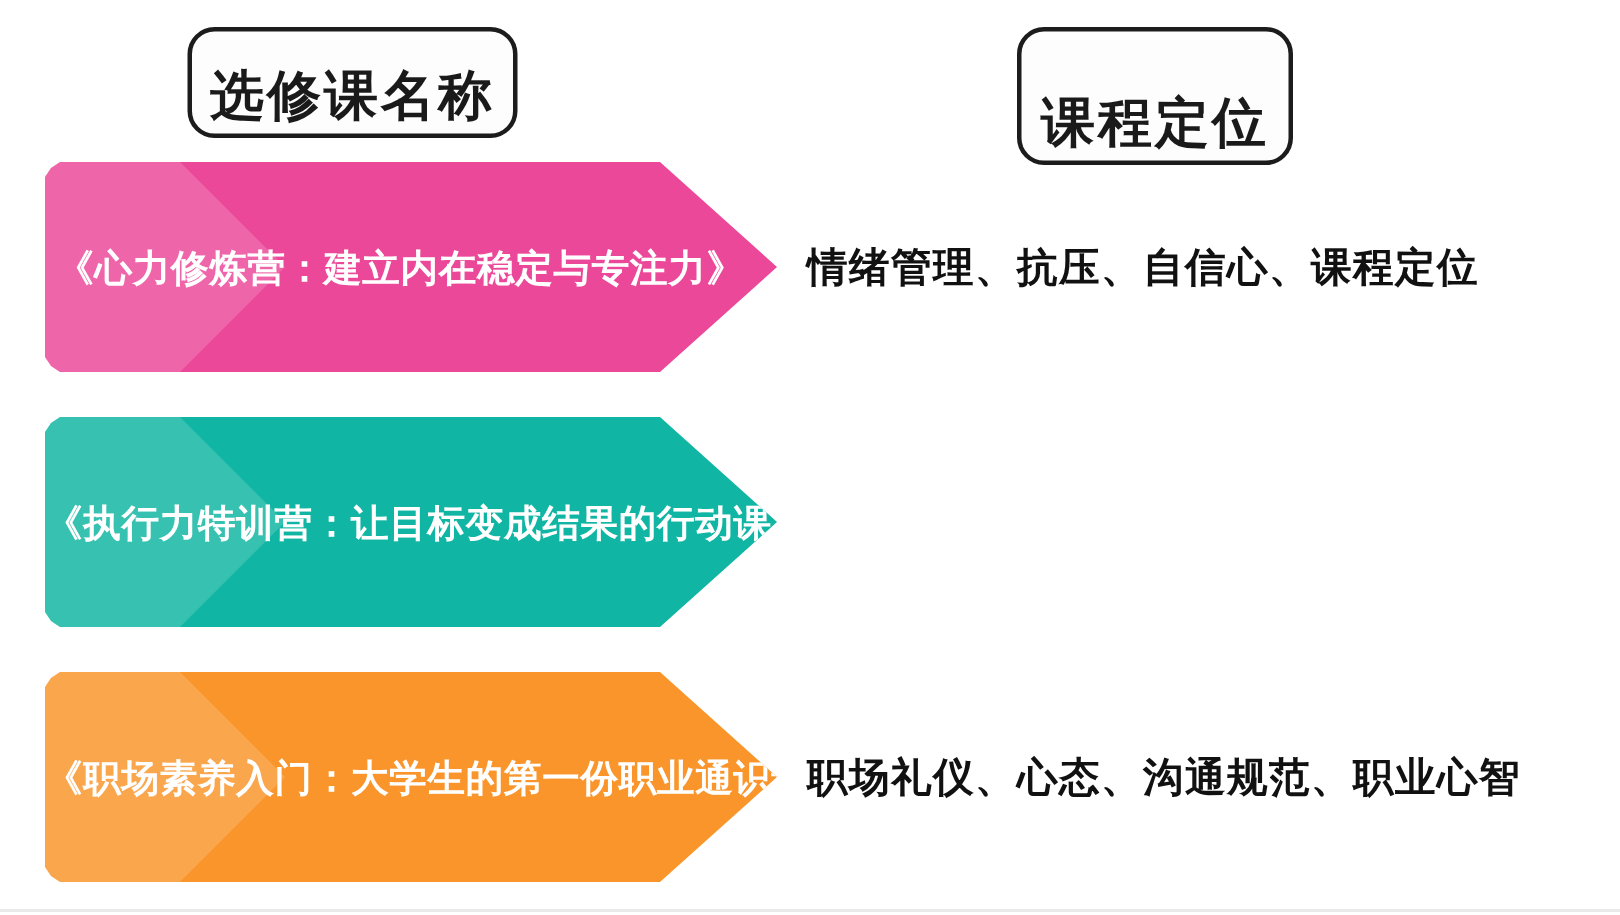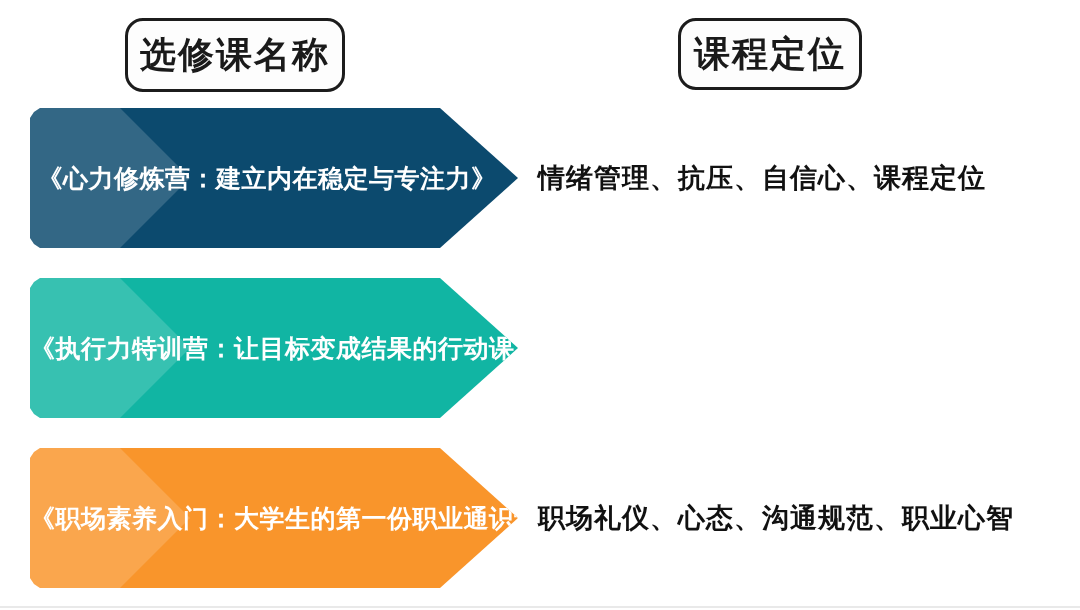--- a/index.html
+++ b/index.html
@@ -24,38 +24,38 @@
   }
 
   
   .header-pill {
     position: absolute;
     box-sizing: border-box;
     border: 3px solid #1c1c1c;
     border-radius: 18px;
     background: #fdfdfd;
     display: flex;
-    align-items: center;
+    align-items: flex-end;
     justify-content: center;
     color: #1a1a1a;
     letter-spacing: 2px;
     font-weight: 700;
   }
   #pill-course-name {
     left: 125px;
     top: 18px;
     width: 220px;
     height: 74px;
     font-size: 36px;
   }
   #pill-course-position {
     left: 678px;
     top: 18px;
     width: 184px;
-    height: 72px;
+    height: 92px;
     font-size: 36px;
   }
 
   
   .row {
     position: absolute;
     left: 0;
     width: 1080px;
     height: 140px;
   }
@@ -100,21 +100,21 @@
     text-align: center;
     padding-right: 14px;
     box-sizing: border-box;
     color: #ffffff;
     font-size: 25px;
     font-weight: 700;
     letter-spacing: 0.5px;
     white-space: nowrap;
   }
 
-  .arrow.blue  { background: #0c4a6e; }
+  .arrow.blue  { background: #ec4899; }
   .arrow.teal  { background: #11b5a3; }
   .arrow.orange{ background: #f9952b; }
 
   
   .desc {
     position: absolute;
     left: 538px;
     top: 0;
     height: 140px;
     display: flex;

